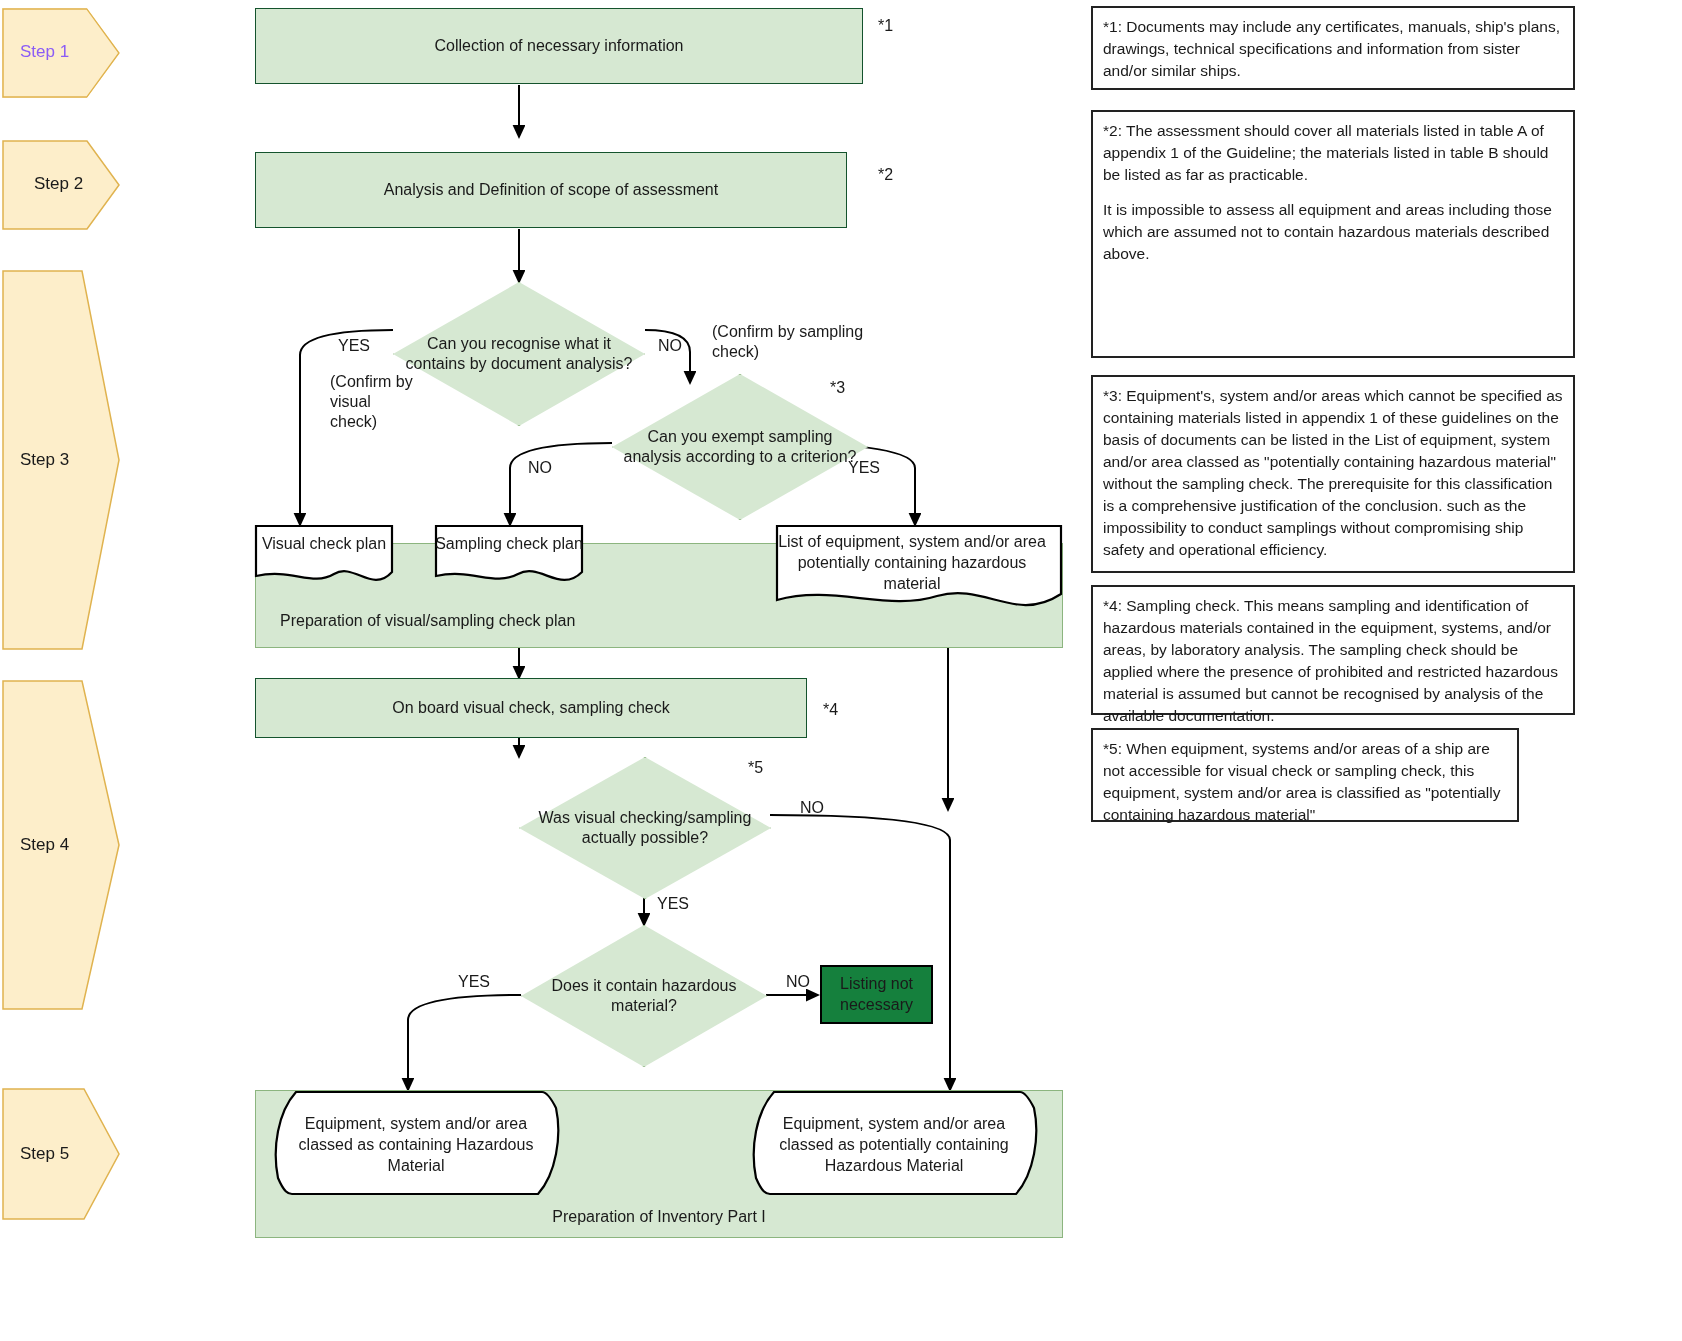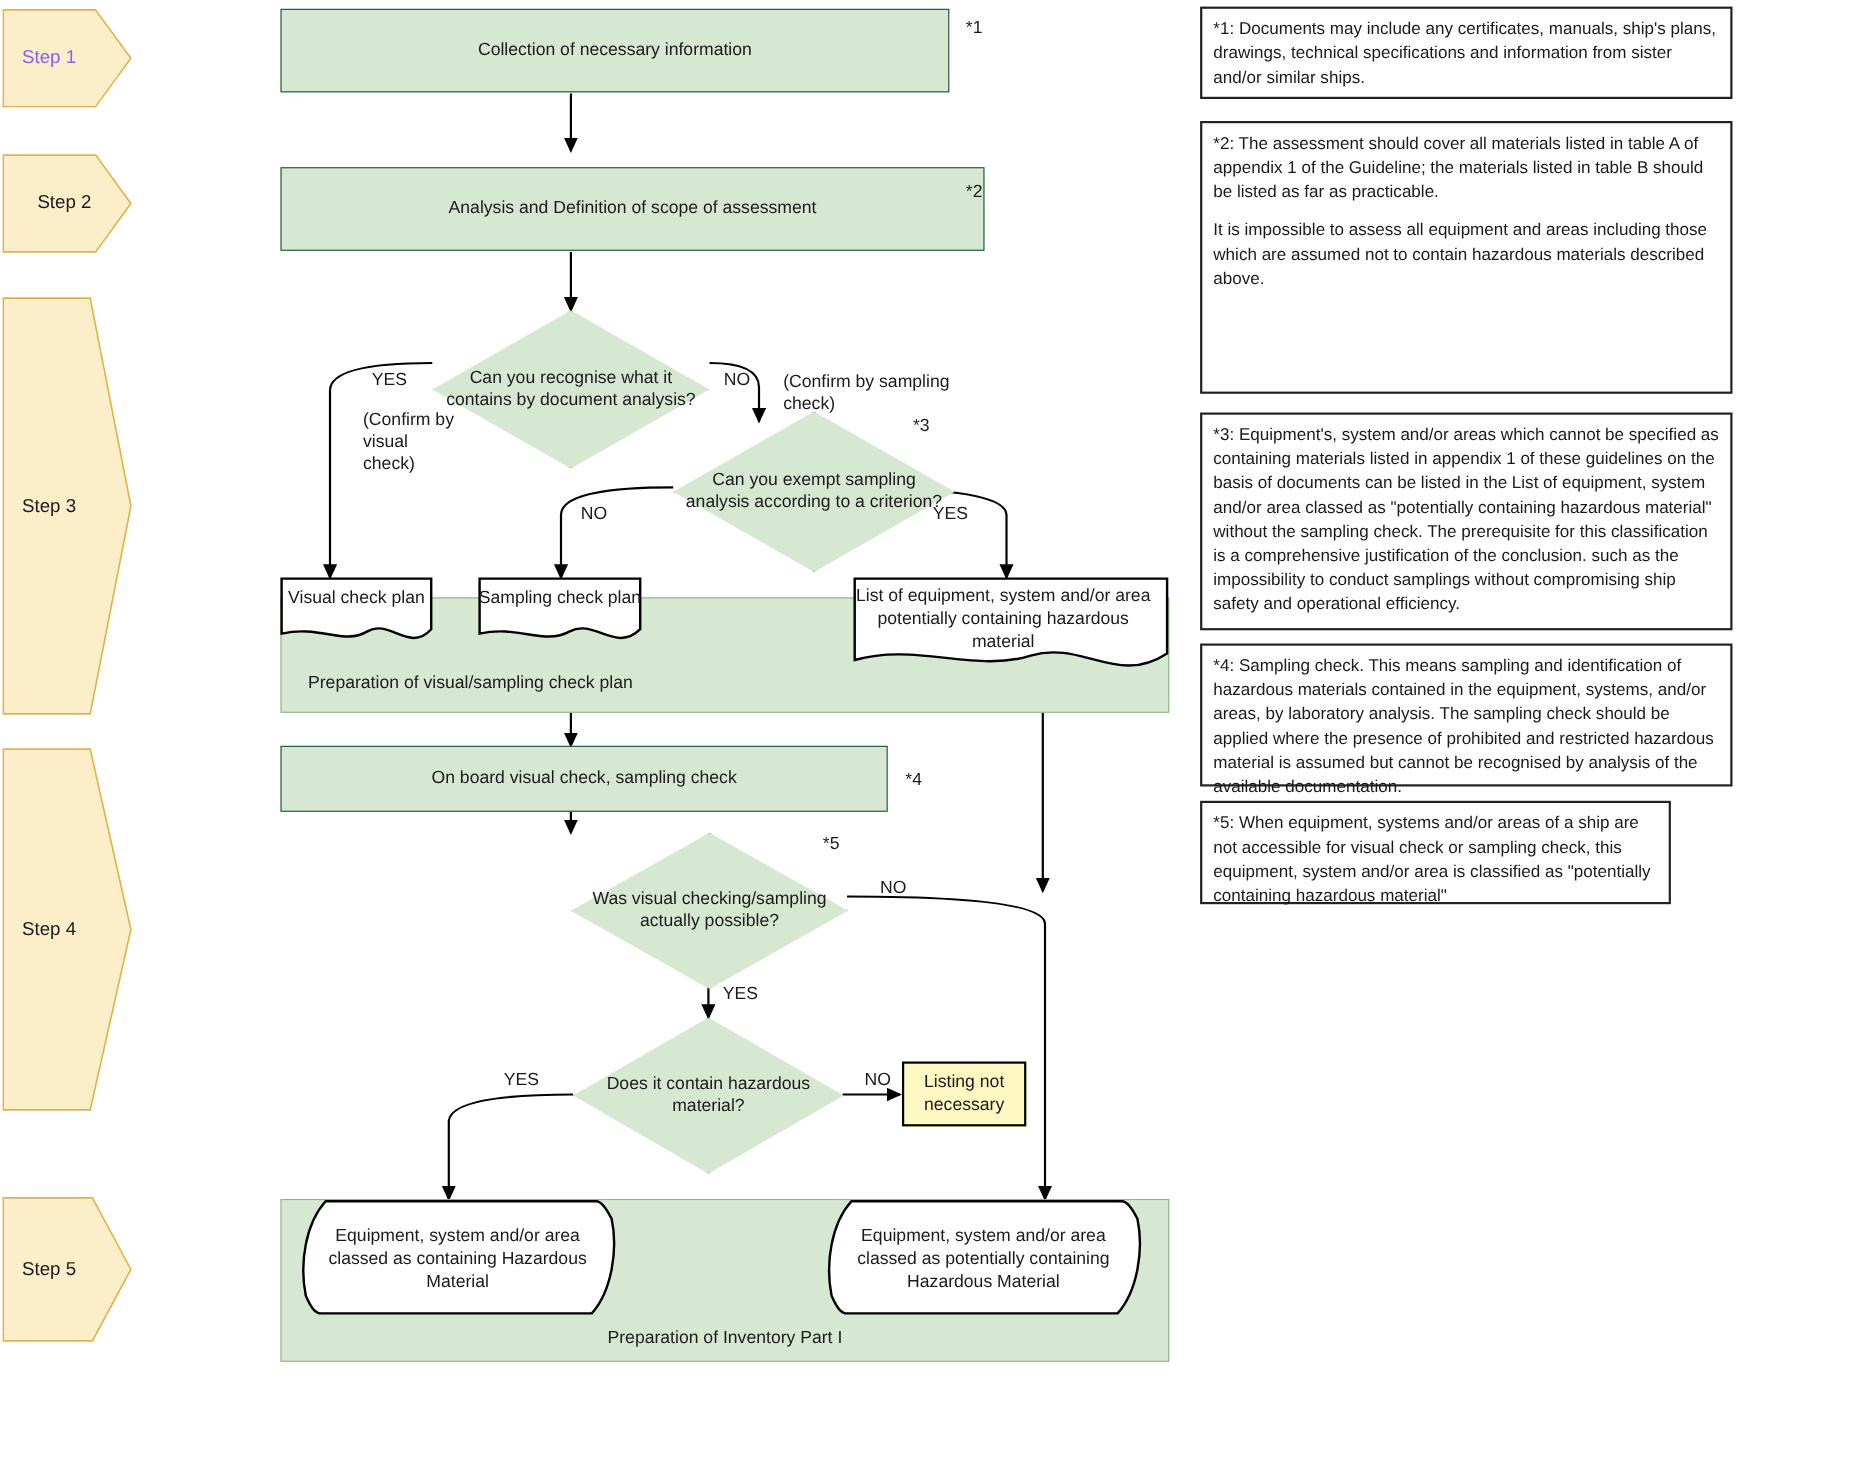--- a/index.html
+++ b/index.html
@@ -27,21 +27,21 @@
   
   .dia{position:absolute;}
   .dia .shape{position:absolute;inset:0;background:#d6e8d2;
      border:1px solid #8cb57f;
      clip-path:polygon(50% 0,100% 50%,50% 100%,0 50%);}
   .dia .txt{position:absolute;inset:0;display:flex;align-items:center;
      justify-content:center;text-align:center;font-size:16px;line-height:1.28;
      padding:0 10px;box-sizing:border-box;}
 
   
-  .wbox{background:#fef9c3;border:2px solid #000;
+  .wbox{background:#15803d;border:2px solid #000;
      display:flex;align-items:center;justify-content:center;
      text-align:center;font-size:16px;line-height:1.3;}
 
   
   .doc{position:absolute;}
   .doc svg{position:absolute;left:0;top:0;}
   .doc .dtxt{position:absolute;left:0;right:0;top:0;display:flex;
      align-items:flex-start;justify-content:center;text-align:center;
      font-size:16px;line-height:1.3;padding-top:10px;box-sizing:border-box;}
 
@@ -131,33 +131,33 @@
     <polygon points="1,1 82,1 117,66 82,131 1,131" fill="#fdeeca" stroke="#e0b34f" stroke-width="1.5"></polygon>
   </svg>
   <span class="abs" style="left:18px;top:56px;font-size:17px">Step 5</span>
 </div>
 
 <div class="abs proc" style="left:255px;top:8px;width:608px;height:76px;">
   <span>Collection of necessary information</span>
 </div>
 <div class="abs elabel" style="left:878px;top:16px;">*1</div>
 
-<div class="abs proc" style="left:255px;top:152px;width:640px;height:76px;">
+<div class="abs proc" style="left:255px;top:152px;width:592px;height:76px;">
   <span>Analysis and Definition of scope of assessment</span>
 </div>
 <div class="abs elabel" style="left:878px;top:165px;">*2</div>
 
 <div class="dia" style="left:393px;top:282px;width:252px;height:144px;">
   <div class="shape"></div>
   <div class="txt">Can you recognise what it contains by document analysis?</div>
 </div>
 <div class="elabel" style="left:338px;top:336px;">YES</div>
 <div class="elabel" style="left:330px;top:372px;width:90px;">(Confirm by visual check)</div>
 <div class="elabel" style="left:658px;top:336px;">NO</div>
-<div class="elabel" style="left:712px;top:322px;width:190px;margin-top:16px;">(Confirm by sampling check)</div>
+<div class="elabel" style="left:712px;top:322px;width:190px;">(Confirm by sampling check)</div>
 
 <div class="dia" style="left:612px;top:374px;width:256px;height:146px;">
   <div class="shape"></div>
   <div class="txt">Can you exempt sampling analysis according to a criterion?</div>
 </div>
 <div class="abs elabel" style="left:830px;top:378px;">*3</div>
 <div class="elabel" style="left:528px;top:458px;">NO</div>
 <div class="elabel" style="left:848px;top:458px;">YES</div>
 
 <div class="abs band" style="left:255px;top:543px;width:808px;height:105px;"></div>

